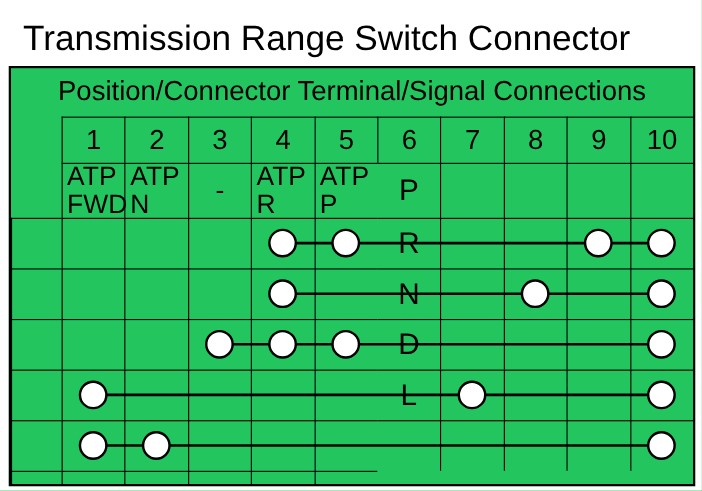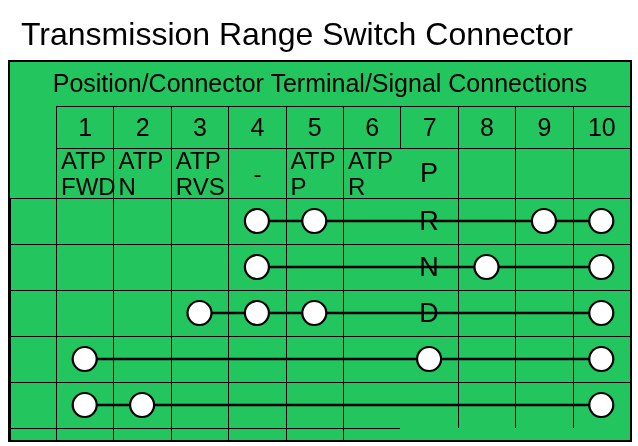--- a/index.html
+++ b/index.html
@@ -72,24 +72,23 @@
     <div class="cell num vl ht">5</div>
     <div class="cell num vl ht">6</div>
     <div class="cell num vl ht">7</div>
     <div class="cell num vl ht">8</div>
     <div class="cell num vl ht">9</div>
     <div class="cell num vl ht">10</div>
 
     <div class="cell"></div>
     <div class="cell sig vl ht">ATP FWD</div>
     <div class="cell sig vl ht">ATP N</div>
-    <div class="cell sig vl ht">ATP RVS</div>
     <div class="cell sig vl ht ctr">-</div>
+    <div class="cell sig vl ht">ATP R</div>
     <div class="cell sig vl ht">ATP P</div>
-    <div class="cell sig vl ht">ATP R</div>
 
     <div class="cell rowlabel ht">P</div>
     <div class="cell vl ht"></div>
       <div class="cell vl ht"></div>
       <div class="cell vl ht"></div>
       <div class="cell vl ht"></div>
       <div class="cell vl ht"></div>
       <div class="cell vl ht"></div>
       <div class="cell vl ht"></div>
       <div class="cell vl ht"></div>

